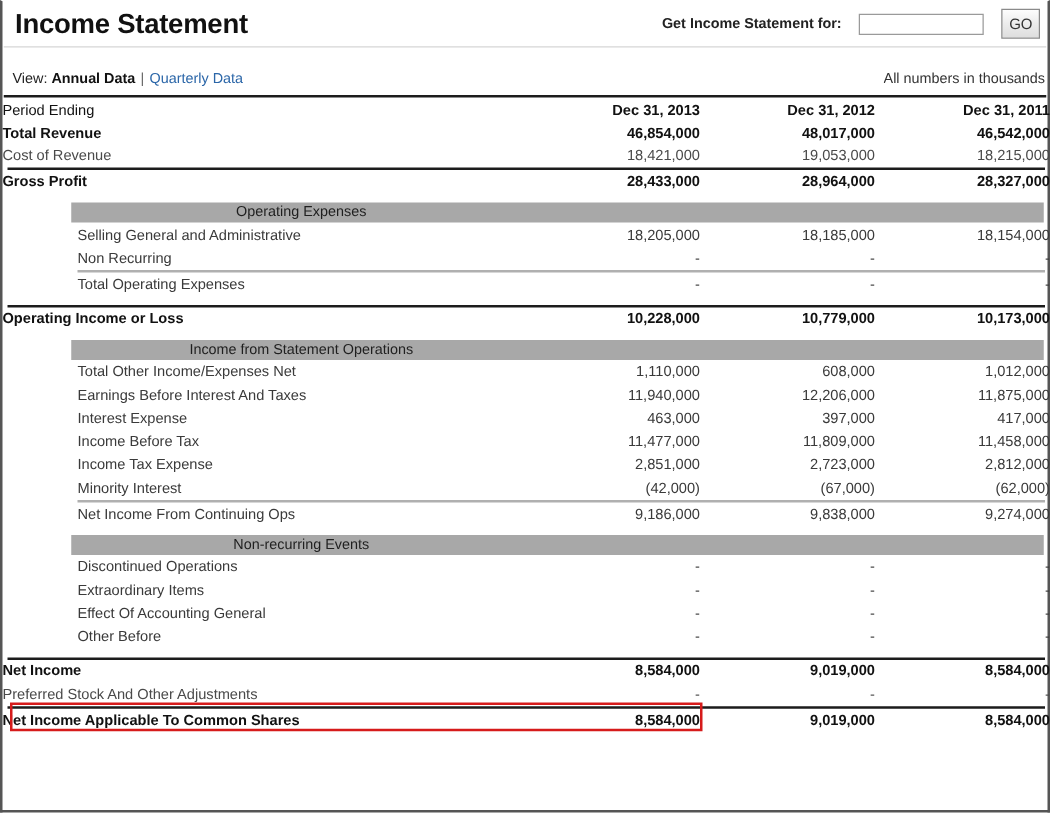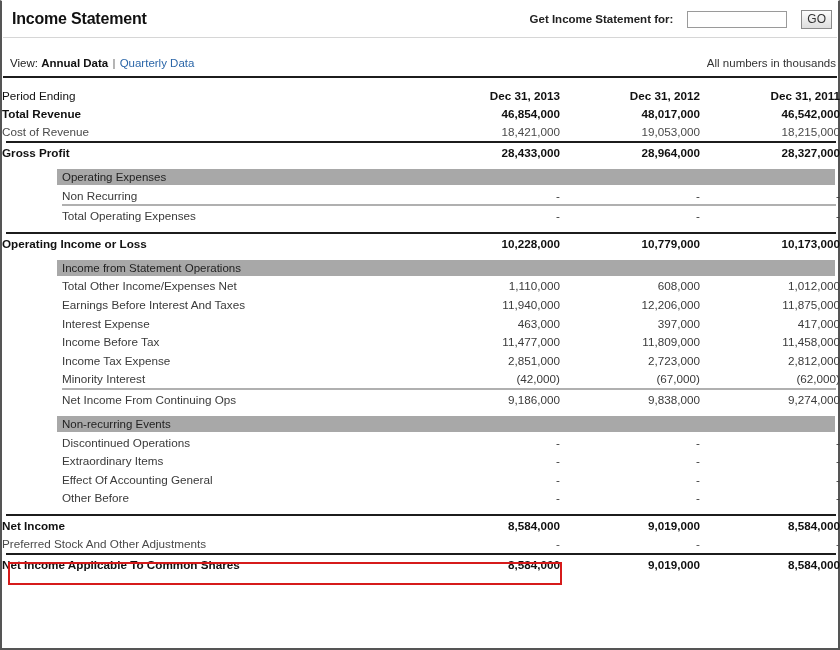--- a/index.html
+++ b/index.html
@@ -30,21 +30,21 @@
   
   .topbar {
     position: relative;
     height: 36px;
     padding: 0 6px;
     display: flex;
     align-items: center;
     justify-content: space-between;
   }
   .page-title {
-    font-size: 16px;
+    font-size: 22px;
     font-weight: bold;
     color: #111;
     letter-spacing: -0.2px;
     padding-left: 4px;
   }
   .getbox {
     display: flex;
     align-items: center;
     gap: 14px;
     padding-right: 0px;
@@ -58,21 +58,21 @@
     width: 100px;
     height: 17px;
     border: 1px solid #9a9a9a;
     background: #fff;
     font-family: "Liberation Sans", sans-serif;
     font-size: 11px;
     padding: 0 3px;
     box-sizing: border-box;
   }
   .go-button {
-    height: 19px;
+    height: 24px;
     min-width: 28px;
     padding: 0 5px;
     border: 1px solid #8a8a8a;
     background: linear-gradient(to bottom, #fdfdfd 0%, #ececec 50%, #dedede 100%);
     font-family: "Liberation Sans", sans-serif;
     font-size: 12px;
     color: #333;
     line-height: 17px;
     text-align: center;
     cursor: pointer;
@@ -140,42 +140,42 @@
   }
   .num {
     text-align: right;
     padding-right: 2px;
     white-space: nowrap;
   }
 
   tr.r { height: 18.6px; }
 
   
-  tr.period td { padding-top: 11px; padding-bottom: 2px; }
+  tr.period td { padding-top: 4px; padding-bottom: 2px; }
   .period-title {
     font-size: 16px;
     color: #111;
     padding-left: 8px;
   }
   .period-col {
     font-size: 11.7px;
     font-weight: bold;
     color: #111;
     text-align: right;
     padding-right: 2px;
   }
 
   
   .bold .lbl, .bold .num { font-weight: bold; color: #111; }
   .muted .lbl, .muted .num { color: #4a4a4a; }
   .indent .lbl { padding-left: 60px; color: #3a3a3a; }
   .indent .num { color: #3a3a3a; }
 
   
-  tr.section td { height: 17px; padding: 0; }
+  tr.section td { height: 17px; padding: 0; text-align: center; }
   .band {
     background: #a8a8a8;
     margin-left: 55px;
     height: 16px;
     line-height: 16px;
     font-size: 11.5px;
     color: #1f1f1f;
     padding-left: 5px;
     box-sizing: border-box;
     white-space: nowrap;
@@ -288,20 +288,26 @@
               <div class="band-spacer" style="margin-right: 0px;"></div>
             </td>
             <td>
               <div class="band-spacer" style="margin-right: 0px;"></div>
             </td>
             <td>
               <div class="band-spacer"></div>
             </td>
           </tr>
           <tr class="r indent">
+            <td class="lbl">Selling General and Administrative</td>
+            <td class="num">18,205,000</td>
+            <td class="num">18,185,000</td>
+            <td class="num">18,154,000</td>
+          </tr>
+          <tr class="r indent">
             <td class="lbl">Non Recurring</td>
             <td class="num">-</td>
             <td class="num">-</td>
             <td class="num">-</td>
           </tr>
           <tr class="rule-grey">
             <td colspan="4">
               <div class="rule-grey-inner"></div>
             </td>
           </tr>

